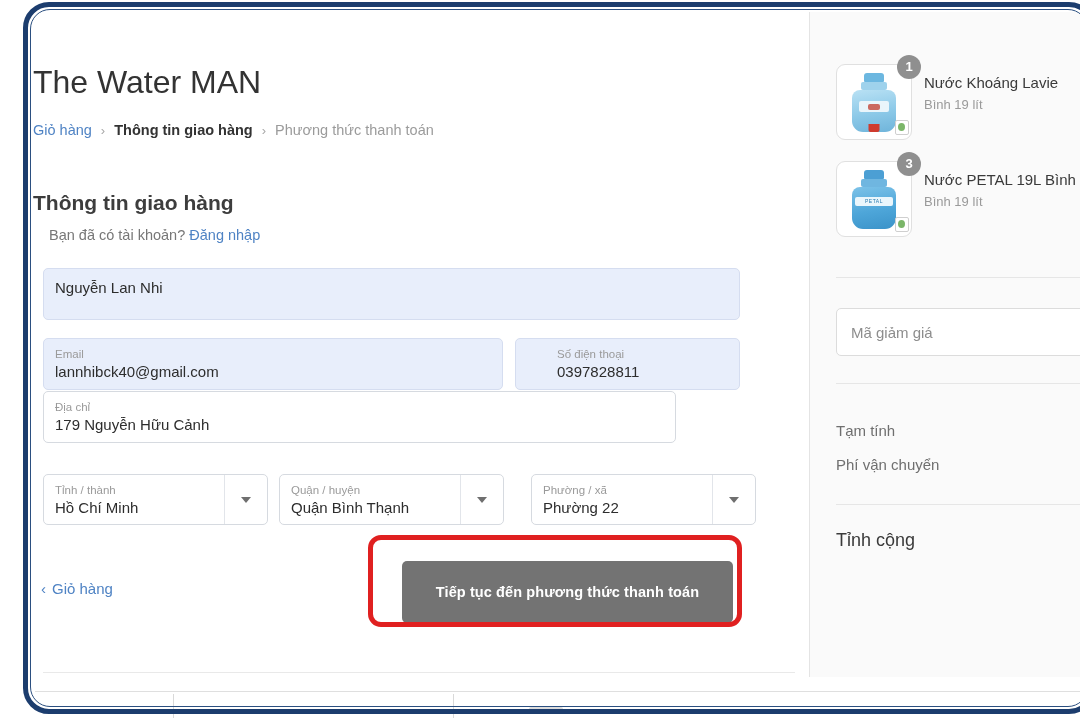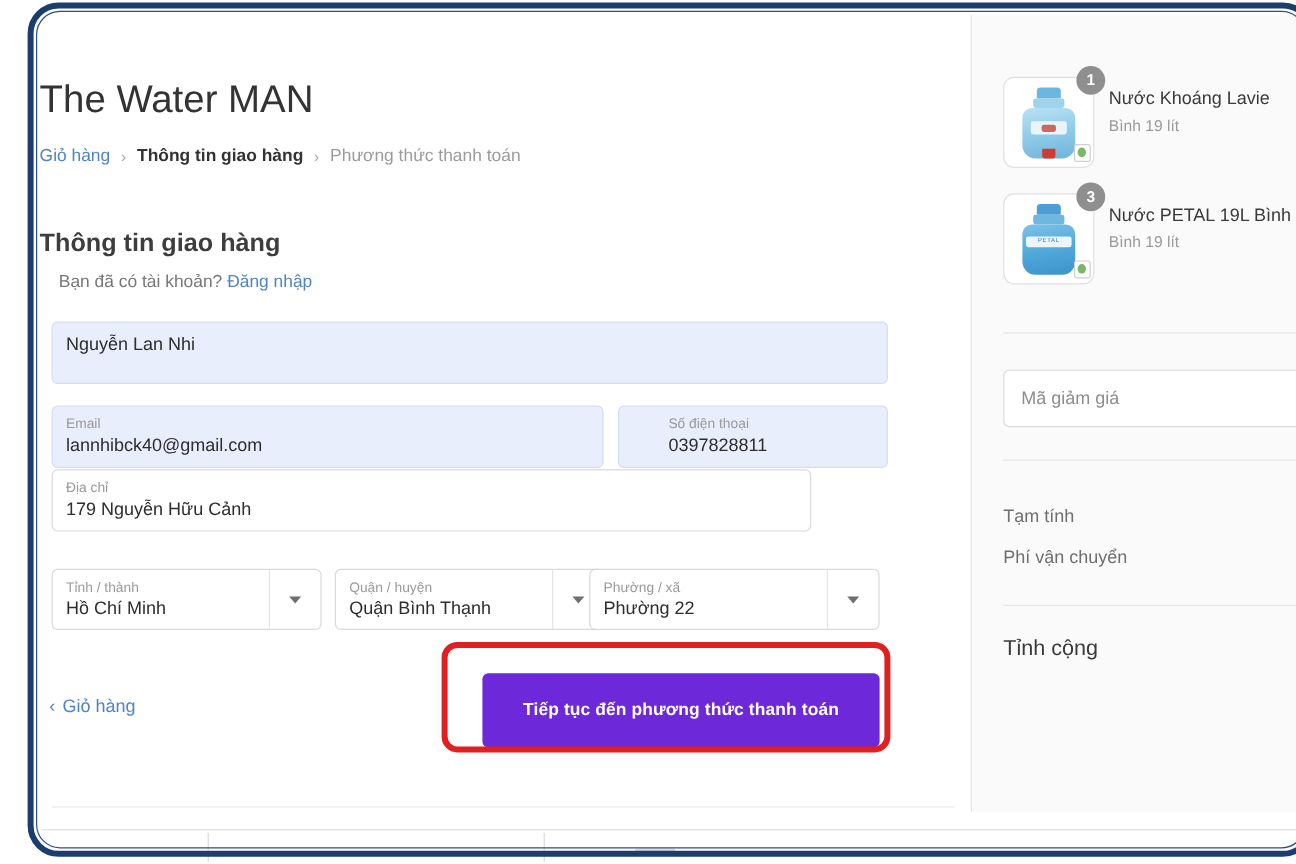--- a/index.html
+++ b/index.html
@@ -174,21 +174,21 @@
     justify-content: center;
   }
   .caret {
     width: 0; height: 0;
     border-left: 5.5px solid transparent;
     border-right: 5.5px solid transparent;
     border-top: 6.5px solid #6f6f6f;
   }
   #s-province { left: 10px;  top: 462px; width: 225px; height: 51px; }
   #s-district { left: 246px; top: 462px; width: 225px; height: 51px; }
-  #s-ward     { left: 458px; top: 462px; width: 242px; height: 51px; gap: 29px; }
+  #s-ward     { left: 498px; top: 462px; width: 225px; height: 51px; gap: 29px; }
 
   
   .back-link {
     position: absolute;
     left: 8px;
     top: 568px;
     font-size: 15px;
     color: #4f83c4;
     display: flex;
     align-items: center;
@@ -197,21 +197,21 @@
     white-space: nowrap;
   }
   .back-chevron { font-size: 15px; line-height: 15px; }
 
   .submit-btn {
     position: absolute;
     left: 369px;
     top: 549px;
     width: 331px;
     height: 62px;
-    background: #6d28d9;
+    background: #737373;
     color: #ffffff;
     border: none;
     border-radius: 5px;
     font-family: "Liberation Sans", sans-serif;
     font-size: 14.5px;
     font-weight: 600;
     cursor: pointer;
     letter-spacing: 0.1px;
   }
   .highlight-ring {

